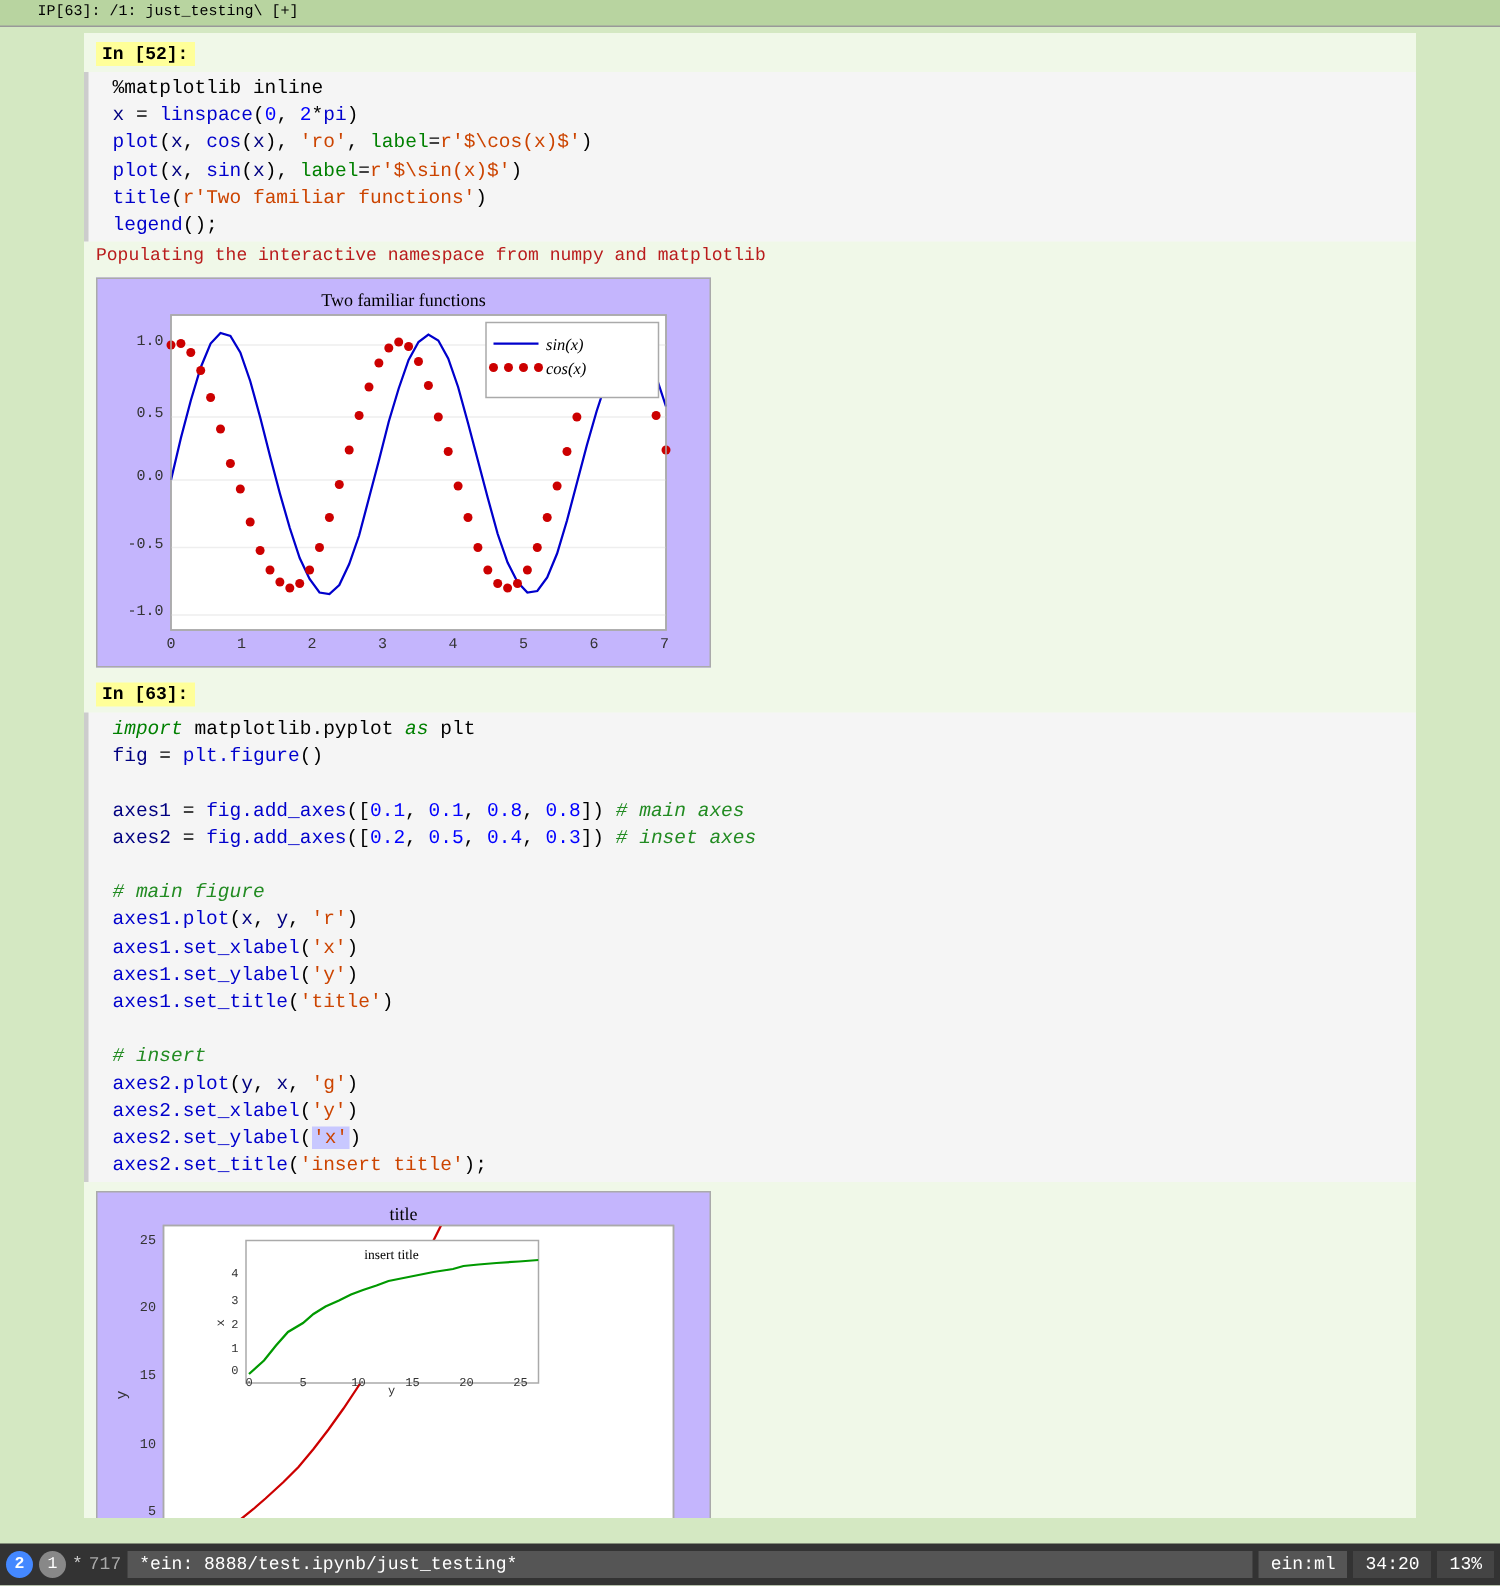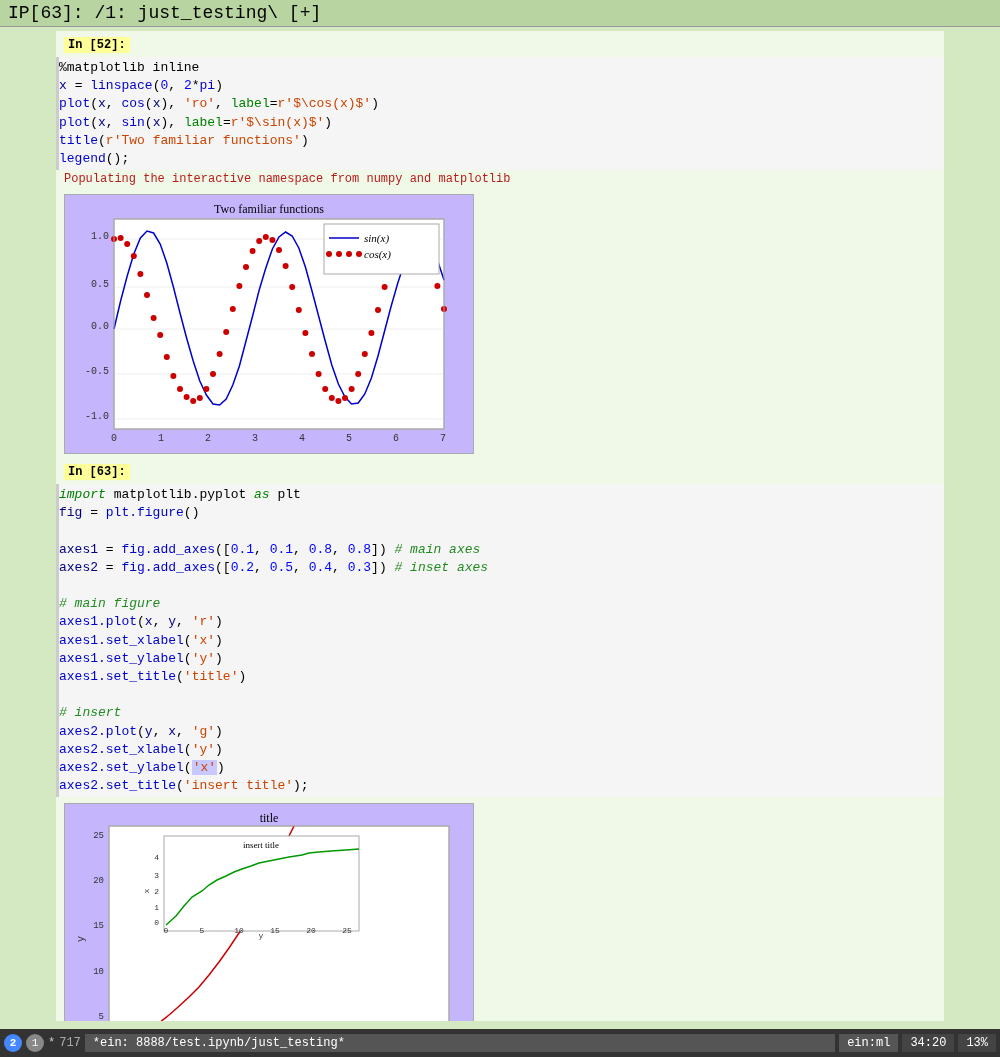--- a/index.html
+++ b/index.html
@@ -9,22 +9,22 @@
       background-color: #d4e8c2;
       font-family: 'Courier New', Courier, monospace;
       font-size: 13px;
       overflow: hidden;
       position: relative;
     }
 
     
     #title-bar {
       background-color: #b8d4a0;
-      padding: 3px 8px;
-      font-size: 18px;
+      padding: 3px 25px;
+      font-size: 10px;
       color: #000;
       border-bottom: 1px solid #999;
     }
 
     
     #notebook {
       background-color: #f0f8e8;
       width: 888px;
       margin: 4px auto;
       height: 990px;
@@ -39,21 +39,21 @@
     .cell-in-label {
       background-color: #ffff99;
       display: inline-block;
       padding: 1px 4px;
       font-size: 12px;
       color: #000;
       font-weight: bold;
     }
 
     .cell-code {
-      padding: 2px 8px 2px 0;
+      padding: 2px 8px 2px 16px;
       background-color: #f5f5f5;
       border-left: 3px solid #ccc;
       line-height: 1.4;
     }
 
     .cell-output {
       padding: 2px 8px;
       color: #b91c1c;
       font-size: 12px;
     }

